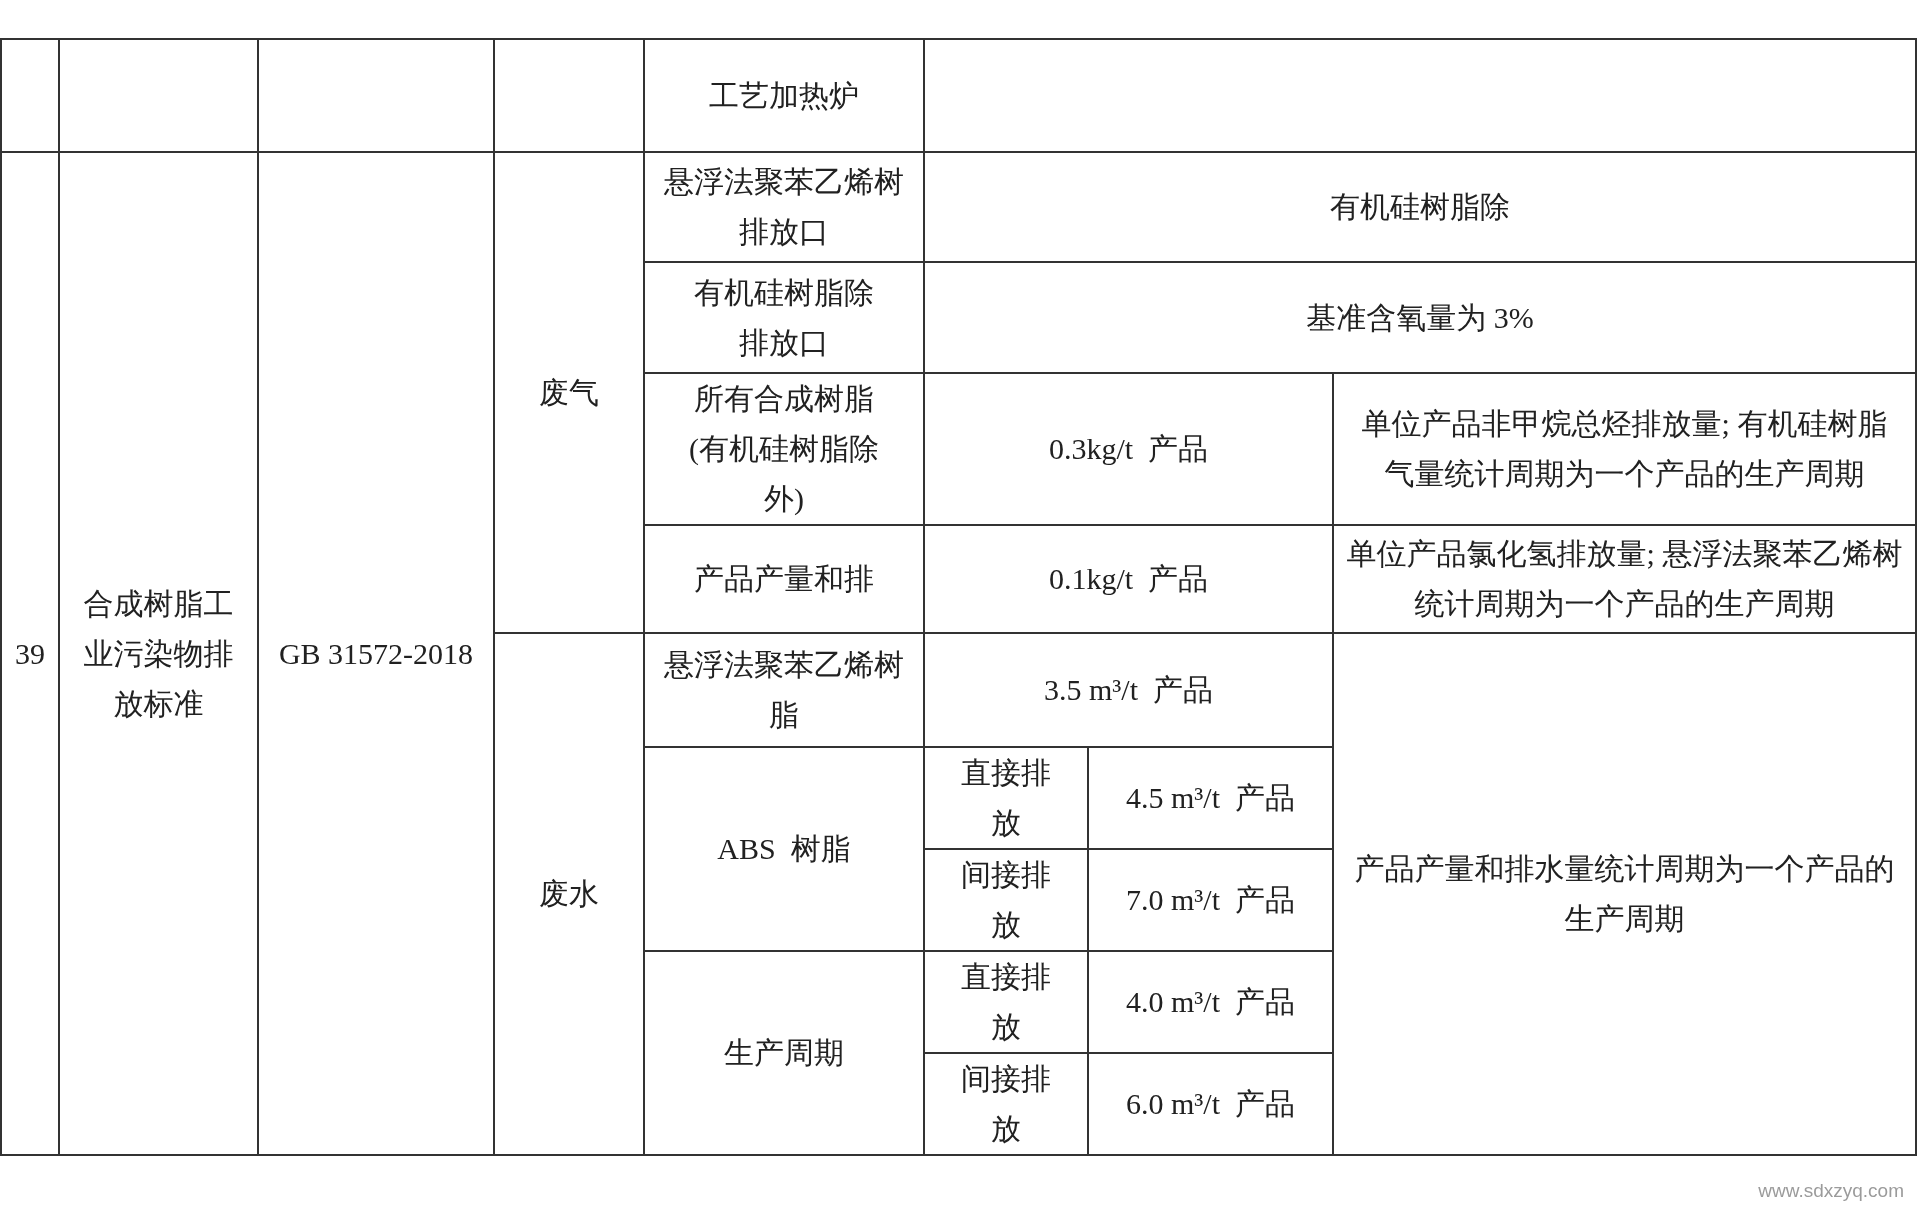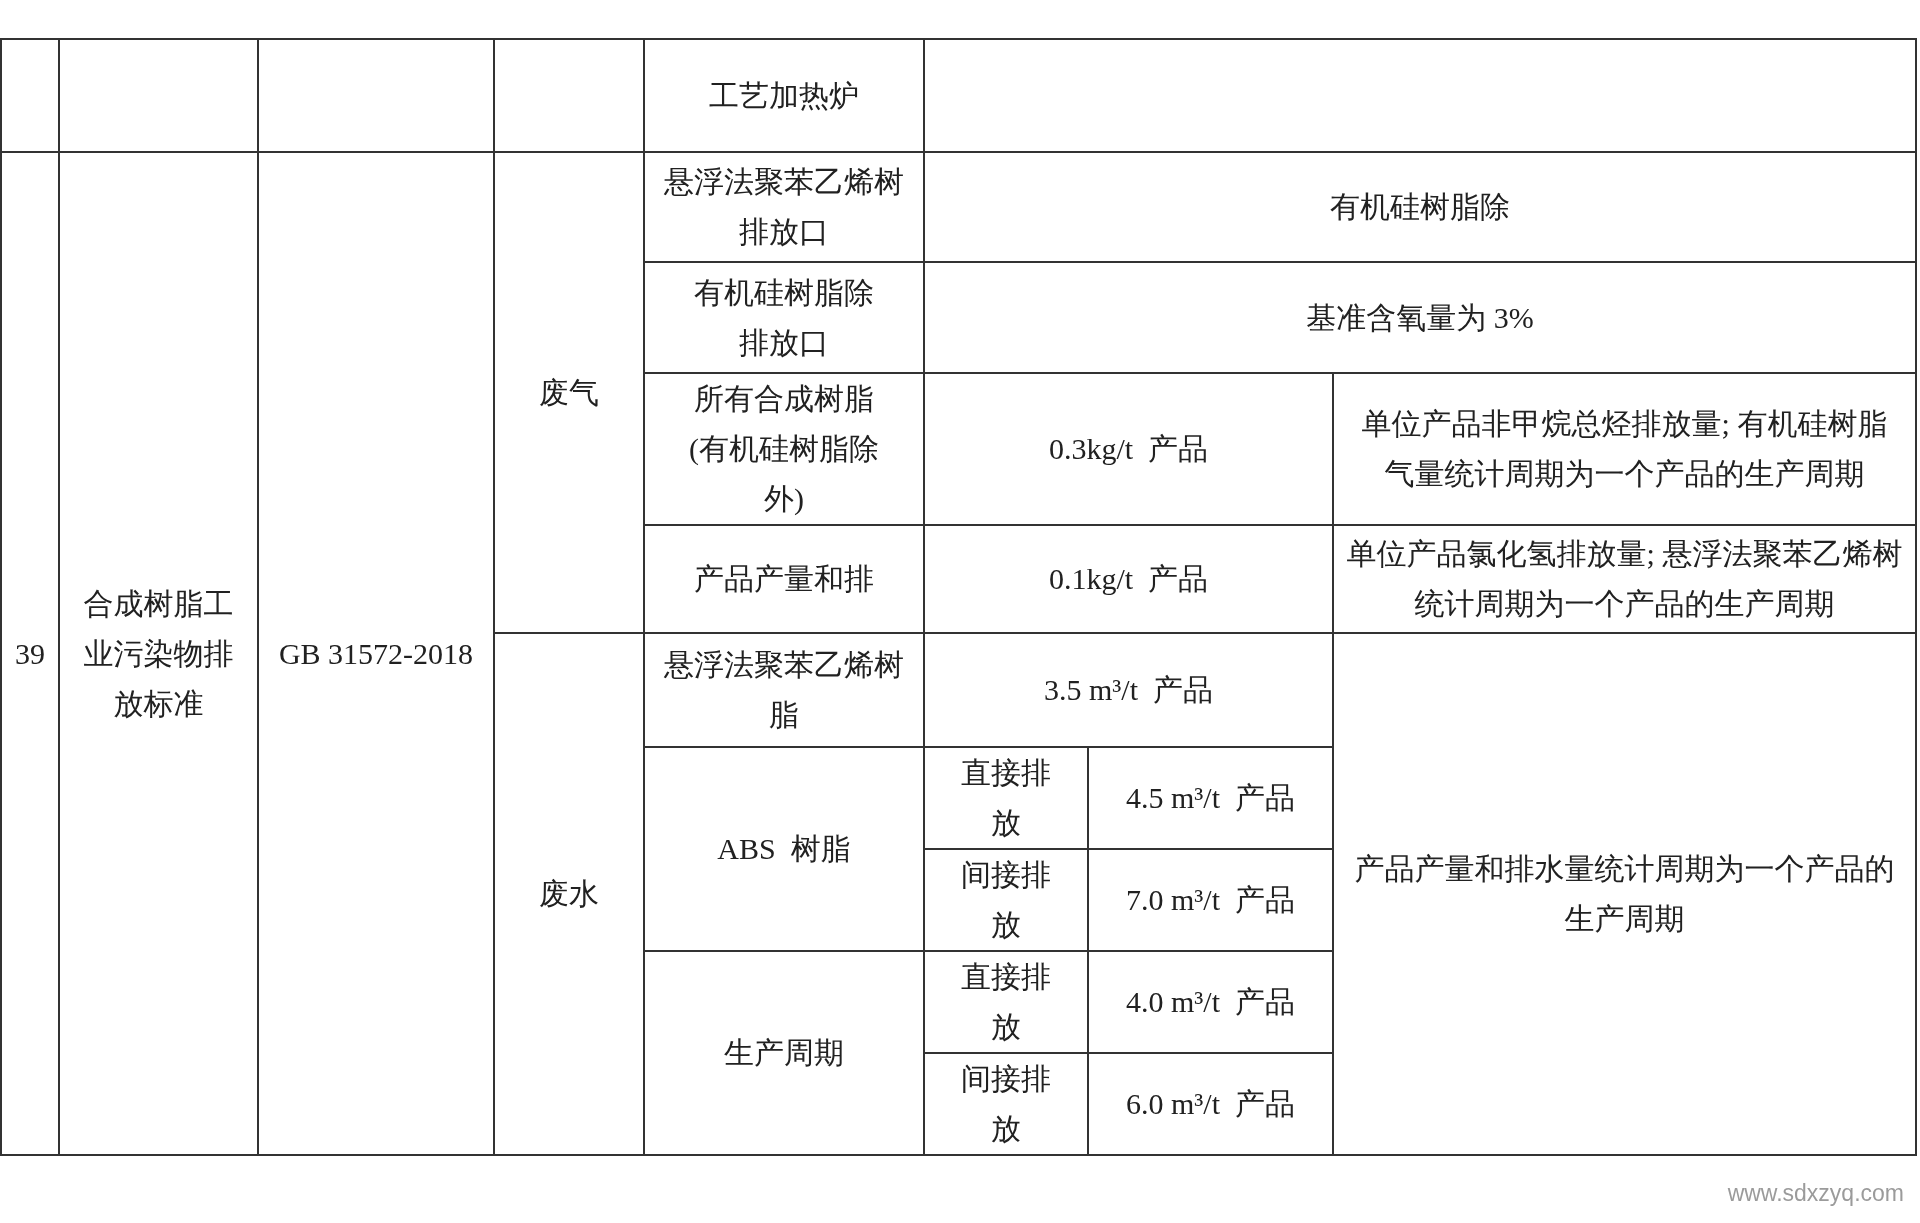--- a/index.html
+++ b/index.html
@@ -35,21 +35,21 @@
   tr.rF  td{height:112px;}
   tr.rG1 td{height:96px;}
   tr.rG2 td{height:98px;}
   tr.rH1 td{height:95px;}
   tr.rH2 td{height:97px;}
   .watermark{
     position:absolute;
     top:1180px;
     right:16px;
     font-family:"Liberation Sans","DejaVu Sans",sans-serif;
-    font-size:23px;
+    font-size:19px;
     color:#9b9b9b;
   }
 </style>
 </head>
 <body>
 
 <table class="std">
   <colgroup>
     <col style="width:58px">
     <col style="width:199px">

